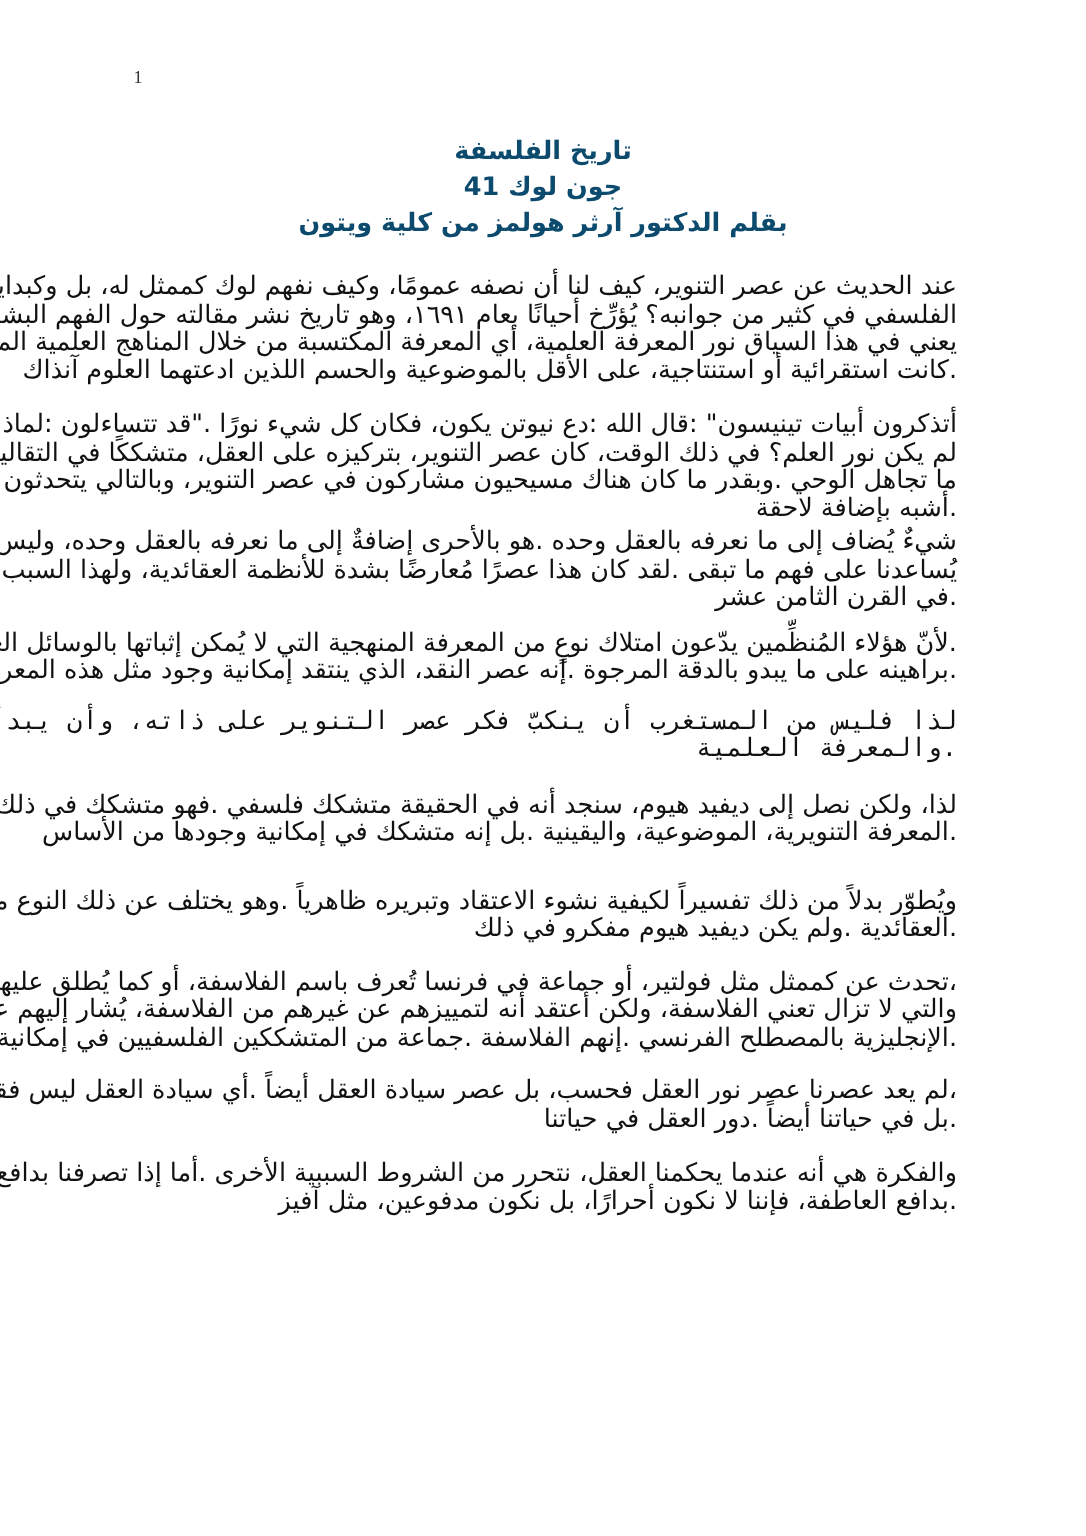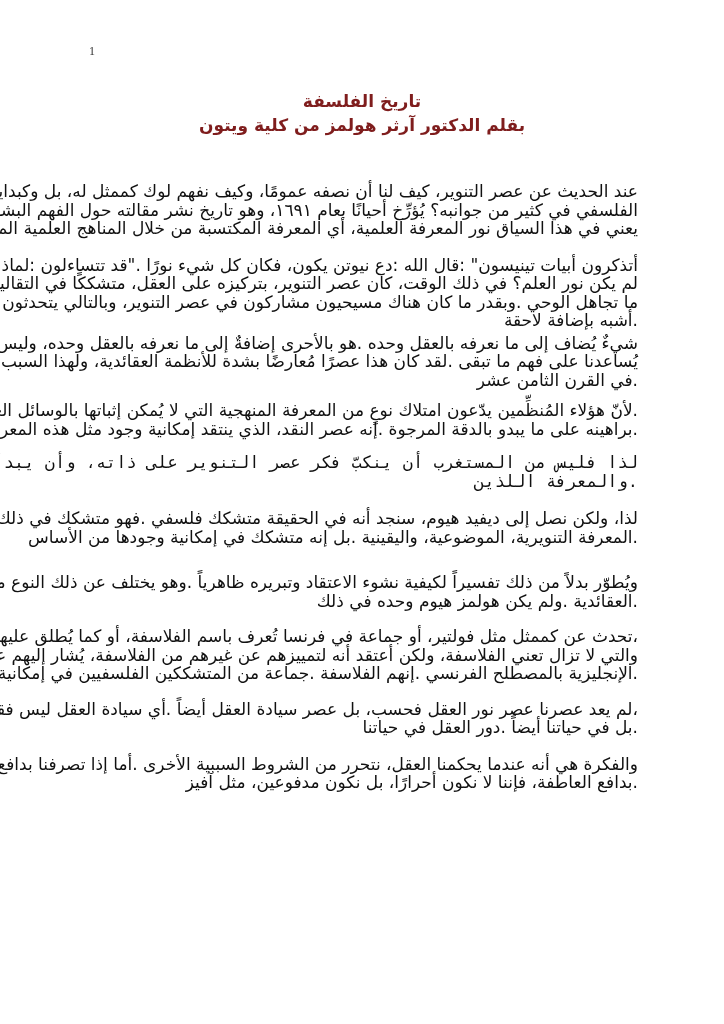--- a/index.html
+++ b/index.html
@@ -33,21 +33,21 @@
       position: absolute;
       left: 0;
       width: 724px;
       top: 89px;
       text-align: center;
       direction: rtl;
       font-family: "DejaVu Sans", sans-serif;
       font-weight: bold;
       font-size: 17px;
       line-height: 24px;
-      color: #7f1d1d;
+      color: #0c4a6e;
     }
     .title-line {
       display: block;
       white-space: nowrap;
     }
     .body {
       position: absolute;
       left: 90px;
       width: 548px;
       top: 182px;
@@ -74,55 +74,57 @@
   </style>
 </head>
 <body>
 
 <div class="page">
 
   <div class="page-number">1</div>
 
   <div class="title-block">
     <span class="title-line">تاريخ الفلسفة</span>
+    <span class="title-line">جون لوك 41</span>
     <span class="title-line">بقلم الدكتور آرثر هولمز من كلية ويتون</span>
   </div>
 
   <div class="body" id="doc-body">
       <div class="para">
         <span class="line">عند الحديث عن عصر التنوير، كيف لنا أن نصفه عمومًا، وكيف نفهم لوك كممثل له، بل وكبداية للتنوير</span>
         <span class="line">الفلسفي في كثير من جوانبه؟ يُؤرِّخ أحيانًا بعام ١٦٩١، وهو تاريخ نشر مقالته حول الفهم البشري .يُعتبر هذا</span>
         <span class="line">يعني في هذا السياق نور المعرفة العلمية، أي المعرفة المكتسبة من خلال المناهج العلمية الموضوعية، سواءً</span>
+        <span class="line last">.كانت استقرائية أو استنتاجية، على الأقل بالموضوعية والحسم اللذين ادعتهما العلوم آنذاك</span>
       </div>
       <div class="para" style="margin-top: 18px;">
         <span class="line">أتذكرون أبيات تينيسون" :قال الله :دع نيوتن يكون، فكان كل شيء نورًا ."قد تتساءلون :لماذا اختيار نيوتن إن</span>
         <span class="line">لم يكن نور العلم؟ في ذلك الوقت، كان عصر التنوير، بتركيزه على العقل، متشككًا في التقاليد والسلطة، وغالبًا</span>
         <span class="line">ما تجاهل الوحي .وبقدر ما كان هناك مسيحيون مشاركون في عصر التنوير، وبالتالي يتحدثون عن الوحي، فهو</span>
         <span class="line last">.أشبه بإضافة لاحقة</span>
       </div>
       <div class="para" style="margin-top: 4px;">
         <span class="line">شيءٌ يُضاف إلى ما نعرفه بالعقل وحده .هو بالأحرى إضافةٌ إلى ما نعرفه بالعقل وحده، وليس منظورًا أساسيًا</span>
         <span class="line">يُساعدنا على فهم ما تبقى .لقد كان هذا عصرًا مُعارضًا بشدة للأنظمة العقائدية، ولهذا السبب فإنّ مُؤسسي</span>
         <span class="line last">.في القرن الثامن عشر</span>
       </div>
       <div class="para" style="margin-top: 12px;">
         <span class="line">.لأنّ هؤلاء المُنظِّمين يدّعون امتلاك نوعٍ من المعرفة المنهجية التي لا يُمكن إثباتها بالوسائل العلمية وحدها</span>
         <span class="line last">.براهينه على ما يبدو بالدقة المرجوة .إنه عصر النقد، الذي ينتقد إمكانية وجود مثل هذه المعرفة من الأساس</span>
       </div>
       <div class="para" style="margin-top: 17px; font-family: Liberation Mono, monospace;">
         <span class="line">لذا فليس من المستغرب أن ينكبّ فكر عصر التنوير على ذاته، وأن يبدأ مفكرو التنوير بانتقاد مزاعم التنوير</span>
-        <span class="line last">.والمعرفة اللذين</span>
+        <span class="line last">.والمعرفة العلمية</span>
       </div>
       <div class="para" style="margin-top: 17px;">
         <span class="line">لذا، ولكن نصل إلى ديفيد هيوم، سنجد أنه في الحقيقة متشكك فلسفي .فهو متشكك في ذلك النوع من</span>
         <span class="line last">.المعرفة التنويرية، الموضوعية، واليقينية .بل إنه متشكك في إمكانية وجودها من الأساس</span>
       </div>
       <div class="para" style="margin-top: 27px;">
         <span class="line">ويُطوّر بدلاً من ذلك تفسيراً لكيفية نشوء الاعتقاد وتبريره ظاهرياً .وهو يختلف عن ذلك النوع من المعرفة</span>
-        <span class="line last">.العقائدية .ولم يكن هولمز هيوم وحده في ذلك</span>
+        <span class="line last">.العقائدية .ولم يكن ديفيد هيوم مفكرو في ذلك</span>
       </div>
       <div class="para" style="margin-top: 17px;">
         <span class="line">،تحدث عن كممثل مثل فولتير، أو جماعة في فرنسا تُعرف باسم الفلاسفة، أو كما يُطلق عليهم بالفرنسية</span>
         <span class="line">والتي لا تزال تعني الفلاسفة، ولكن أعتقد أنه لتمييزهم عن غيرهم من الفلاسفة، يُشار إليهم عادةً في</span>
         <span class="line last">.الإنجليزية بالمصطلح الفرنسي .إنهم الفلاسفة .جماعة من المتشككين الفلسفيين في إمكانية المعرفة</span>
       </div>
       <div class="para" style="margin-top: 17px;">
         <span class="line">،لم يعد عصرنا عصر نور العقل فحسب، بل عصر سيادة العقل أيضاً .أي سيادة العقل ليس فقط في تفكيرنا</span>
         <span class="line last">.بل في حياتنا أيضاً .دور العقل في حياتنا</span>
       </div>

